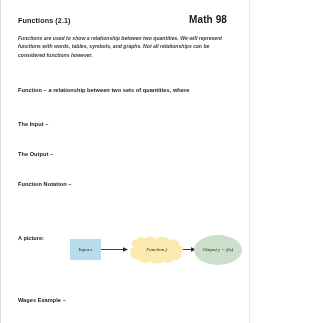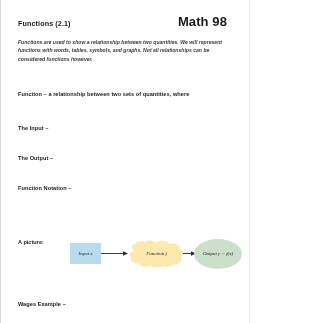--- a/index.html
+++ b/index.html
@@ -34,21 +34,21 @@
     align-items: baseline;
     width: 100%;
   }
   .doc-title {
     font-size: 7.2px;
     font-weight: bold;
     color: #1a1a1a;
     letter-spacing: 0.1px;
   }
   .course-title {
-    font-size: 13px;
+    font-size: 10px;
     font-weight: bold;
     color: #1a1a1a;
     letter-spacing: 0.1px;
     padding-right: 8px;
   }
   .intro {
     margin-top: 9px;
     font-size: 5.1px;
     font-style: italic;
     font-weight: bold;

